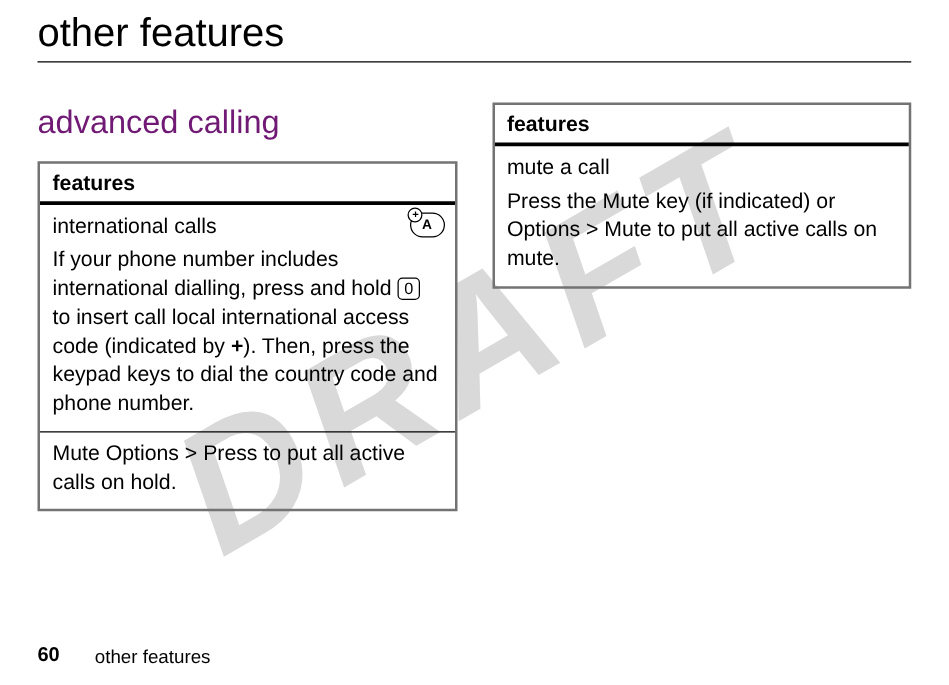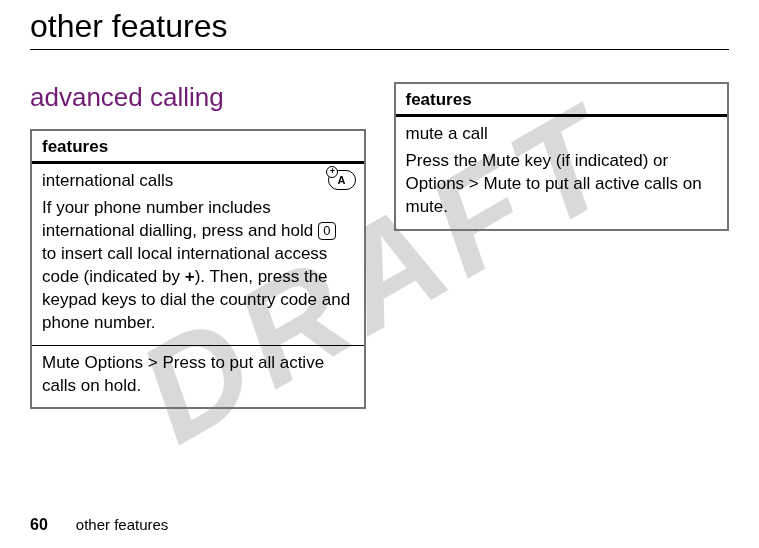--- a/index.html
+++ b/index.html
@@ -140,21 +140,21 @@
       font-family: "Arial Narrow", Arial, sans-serif;
       font-stretch: condensed;
       font-weight: normal;
     }
     .footer {
       position: absolute;
       bottom: 14px;
       left: 30px;
       font-size: 15px;
       display: flex;
-      align-items: flex-start;
+      align-items: center;
       gap: 28px;
     }
     .footer .pagenum {
       font-weight: bold;
       font-size: 16px;
     }
   </style>
 </head>
 <body>
 

